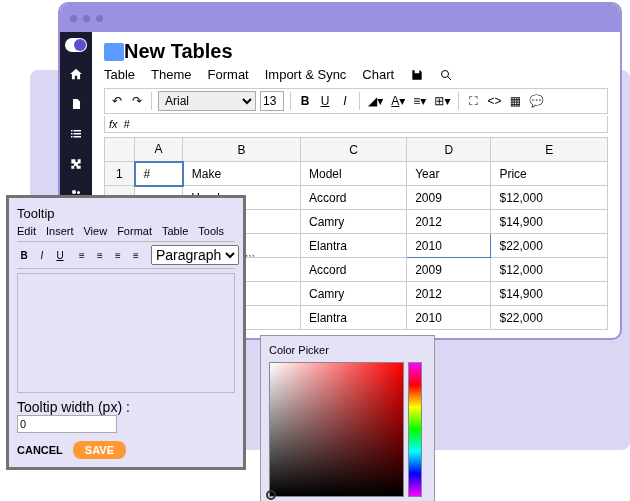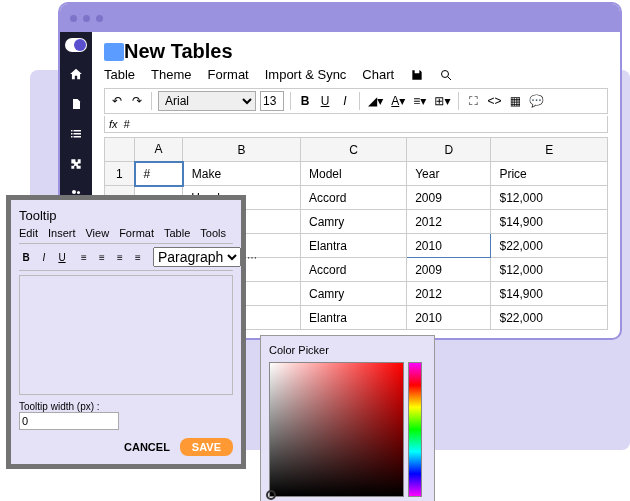--- a/index.html
+++ b/index.html
@@ -24,29 +24,29 @@
 .toolbar select, .toolbar input { font-size: 12px; border: 1px solid #aaa; height: 20px; padding: 0 2px; }
 .toolbar .font-sel { width: 98px; }
 .toolbar .size-sel { width: 24px; }
 .fxbar { display: flex; align-items: flex-end; font-size: 11px; font-style: italic; gap: 6px; border: 1px solid #ccc; border-top: none; padding: 2px 4px; }
 .grid { margin-top: 4px; border-collapse: collapse; font-size: 12px; width: 100%; }
 .grid th, .grid td { border: 1px solid #ccc; padding: 4px 8px; text-align: left; height: 24px; }
 .grid th { background: #f5f5f5; font-weight: normal; text-align: center; }
 .grid .rowhead { background: #f5f5f5; text-align: center; width: 30px; }
 .grid td.sel { border: 2px solid #4a7ebb; }
 .grid td.sel2 { border: 1px solid #4a7ebb; }
-.tooltip-panel { position: absolute; left: 6px; top: 195px; width: 240px; background: #e5e2f7; border: 5px solid #737373; padding: 8px; font-size: 12px; }
+.tooltip-panel { position: absolute; left: 6px; top: 195px; width: 240px; background: #e5e2f7; border: 3px solid #737373; padding: 8px; font-size: 12px; }
 .tooltip-panel .tp-title { font-size: 13px; margin-bottom: 4px; }
 .tooltip-panel .tp-menu { display: flex; gap: 10px; font-size: 11px; margin-bottom: 4px; }
 .tooltip-panel .tp-tools { display: flex; gap: 4px; align-items: center; border-top: 1px solid #bbb; border-bottom: 1px solid #bbb; padding: 3px 0; font-size: 10px; margin-bottom: 4px; }
 .tooltip-panel .tp-tools .tbtn { min-width: 14px; text-align: center; cursor: pointer; }
 .tooltip-panel .tp-editor { height: 120px; background: #e5e2f7; border: 1px solid #bbb; margin-bottom: 6px; }
-.tooltip-panel .tp-width-label { font-size: 10px; }
+.tooltip-panel .tp-width-label { font-size: 14px; }
 .tooltip-panel .tp-width { width: 100px; font-size: 11px; border: 1px solid #aaa; padding: 2px; }
-.tooltip-panel .tp-actions { display: flex; justify-content: flex-end; gap: 10px; margin-top: 8px; align-items: center; }
+.tooltip-panel .tp-actions { display: flex; justify-content: flex-start; gap: 10px; margin-top: 8px; align-items: center; }
 .tooltip-panel .btn-cancel { font-size: 11px; font-weight: bold; cursor: pointer; }
 .tooltip-panel .btn-save { background: #ff9933; color: #fff; border-radius: 8px; padding: 3px 12px; font-size: 11px; font-weight: bold; cursor: pointer; }
 .colorpicker { position: absolute; left: 260px; top: 335px; width: 175px; background: #e5e2f7; border: 1px solid #999; padding: 8px; font-size: 11px; }
 .colorpicker .cp-title { margin-bottom: 6px; }
 .colorpicker .cp-body { display: flex; gap: 4px; }
 .colorpicker .cp-canvas { width: 135px; height: 135px; position: relative; background: linear-gradient(to top, #000, transparent), linear-gradient(to right, #fff, #ff0000); border: 1px solid #888; }
 .colorpicker .cp-cursor { position: absolute; left: -4px; bottom: -4px; width: 10px; height: 10px; border: 2px solid #333; border-radius: 50%; }
 .colorpicker .cp-hue { width: 14px; height: 135px; background: linear-gradient(to bottom, #ff00ff, #ff0000, #ffff00, #00ff00, #00ffff, #0000ff, #ff00ff); border: 1px solid #888; }
 svg { display: block; }
 </style>

